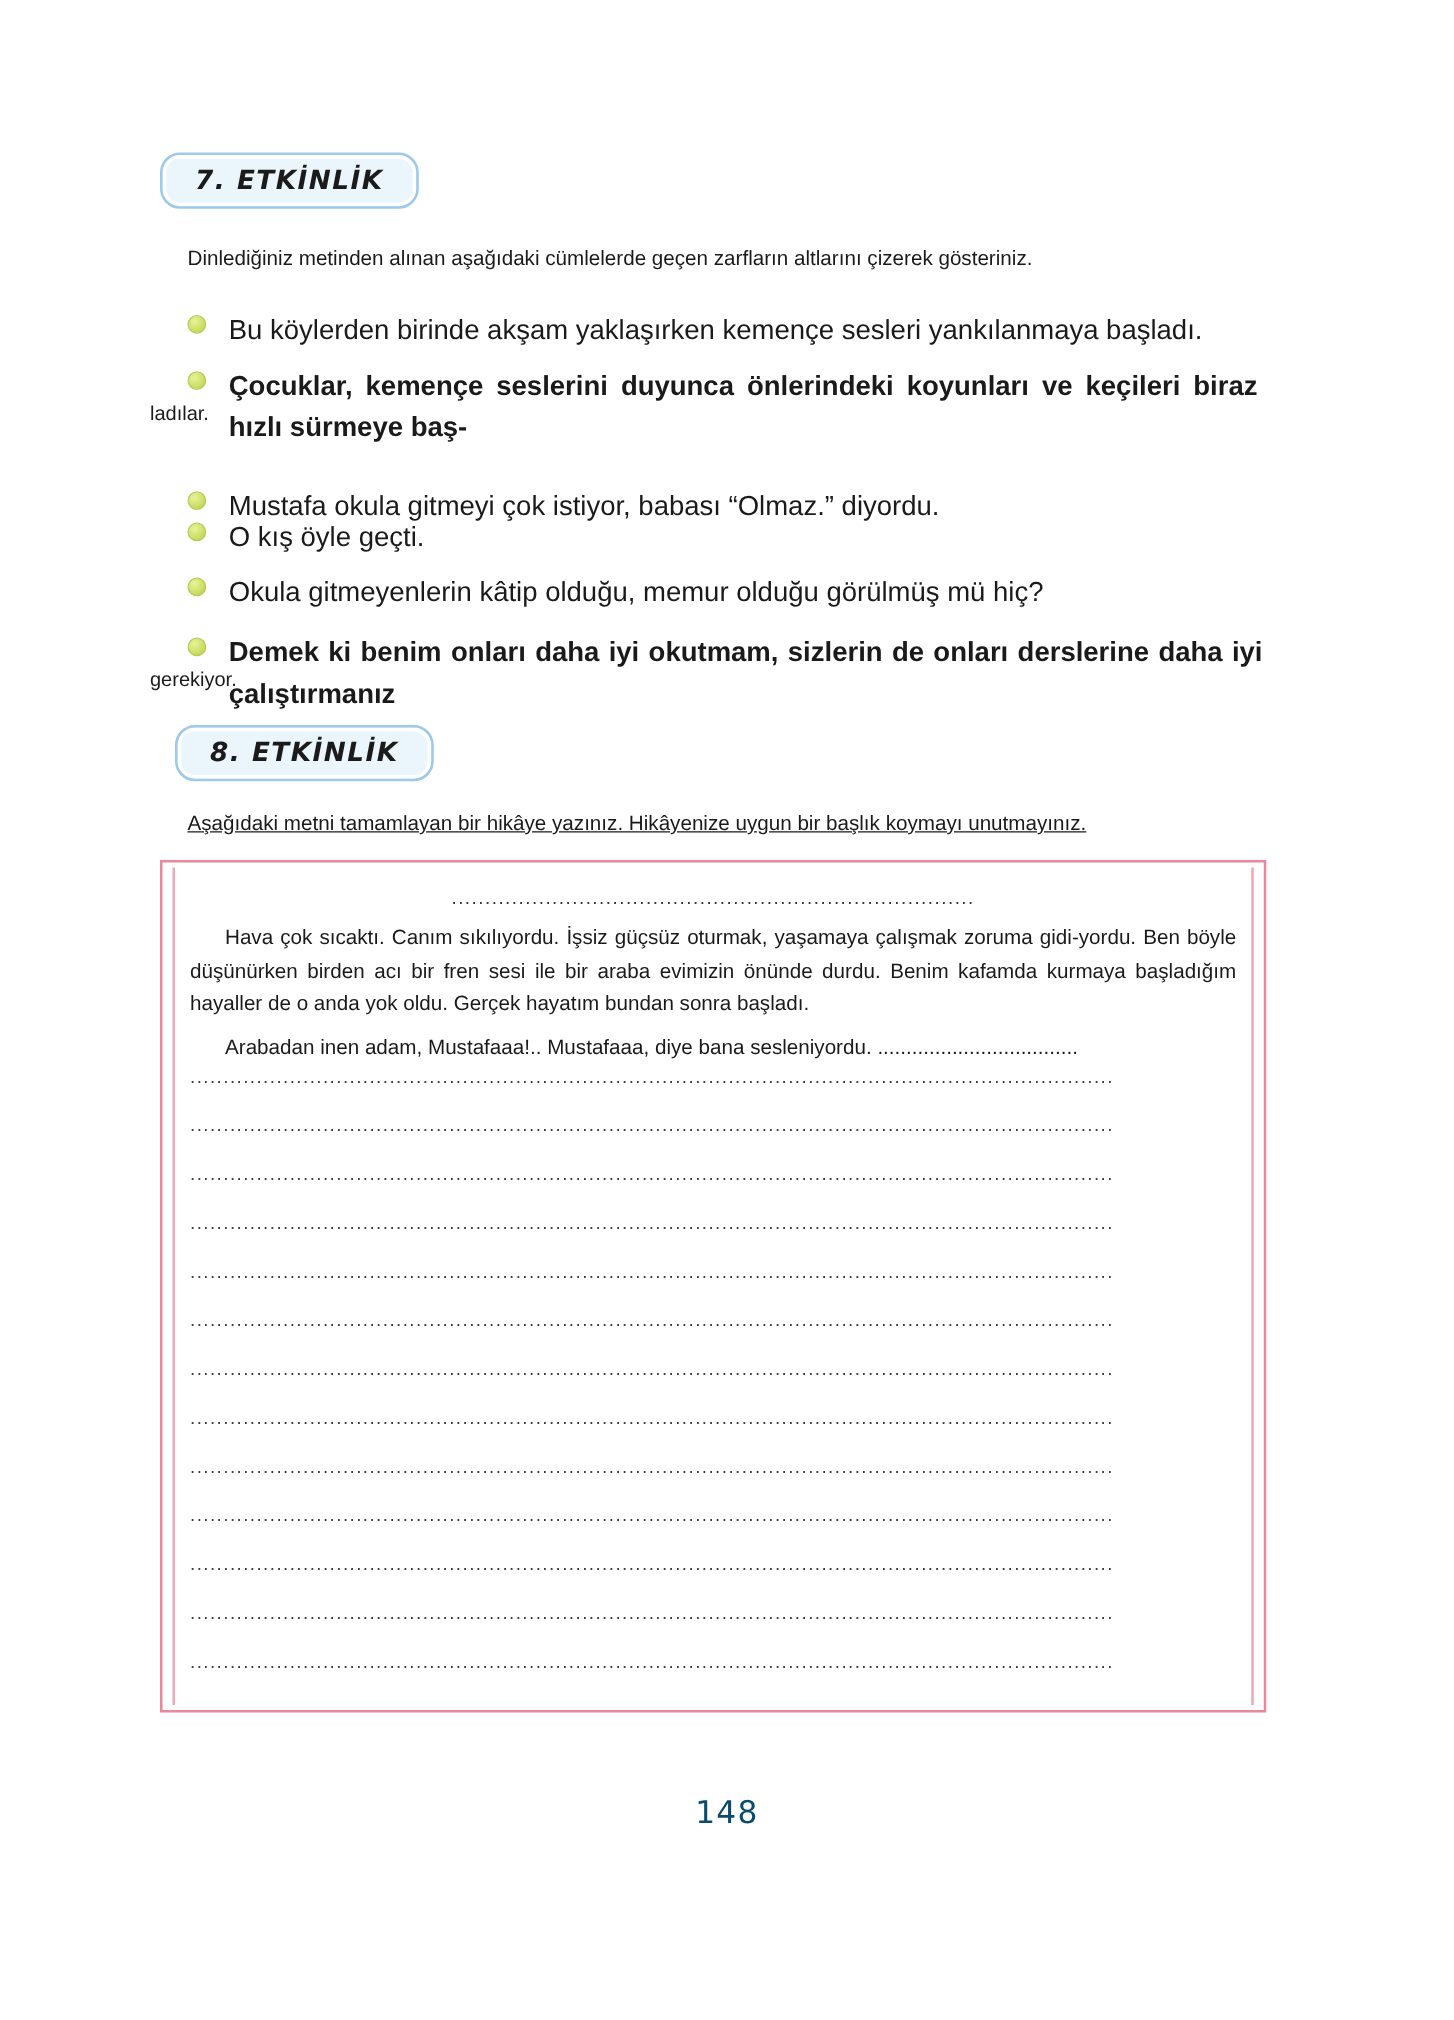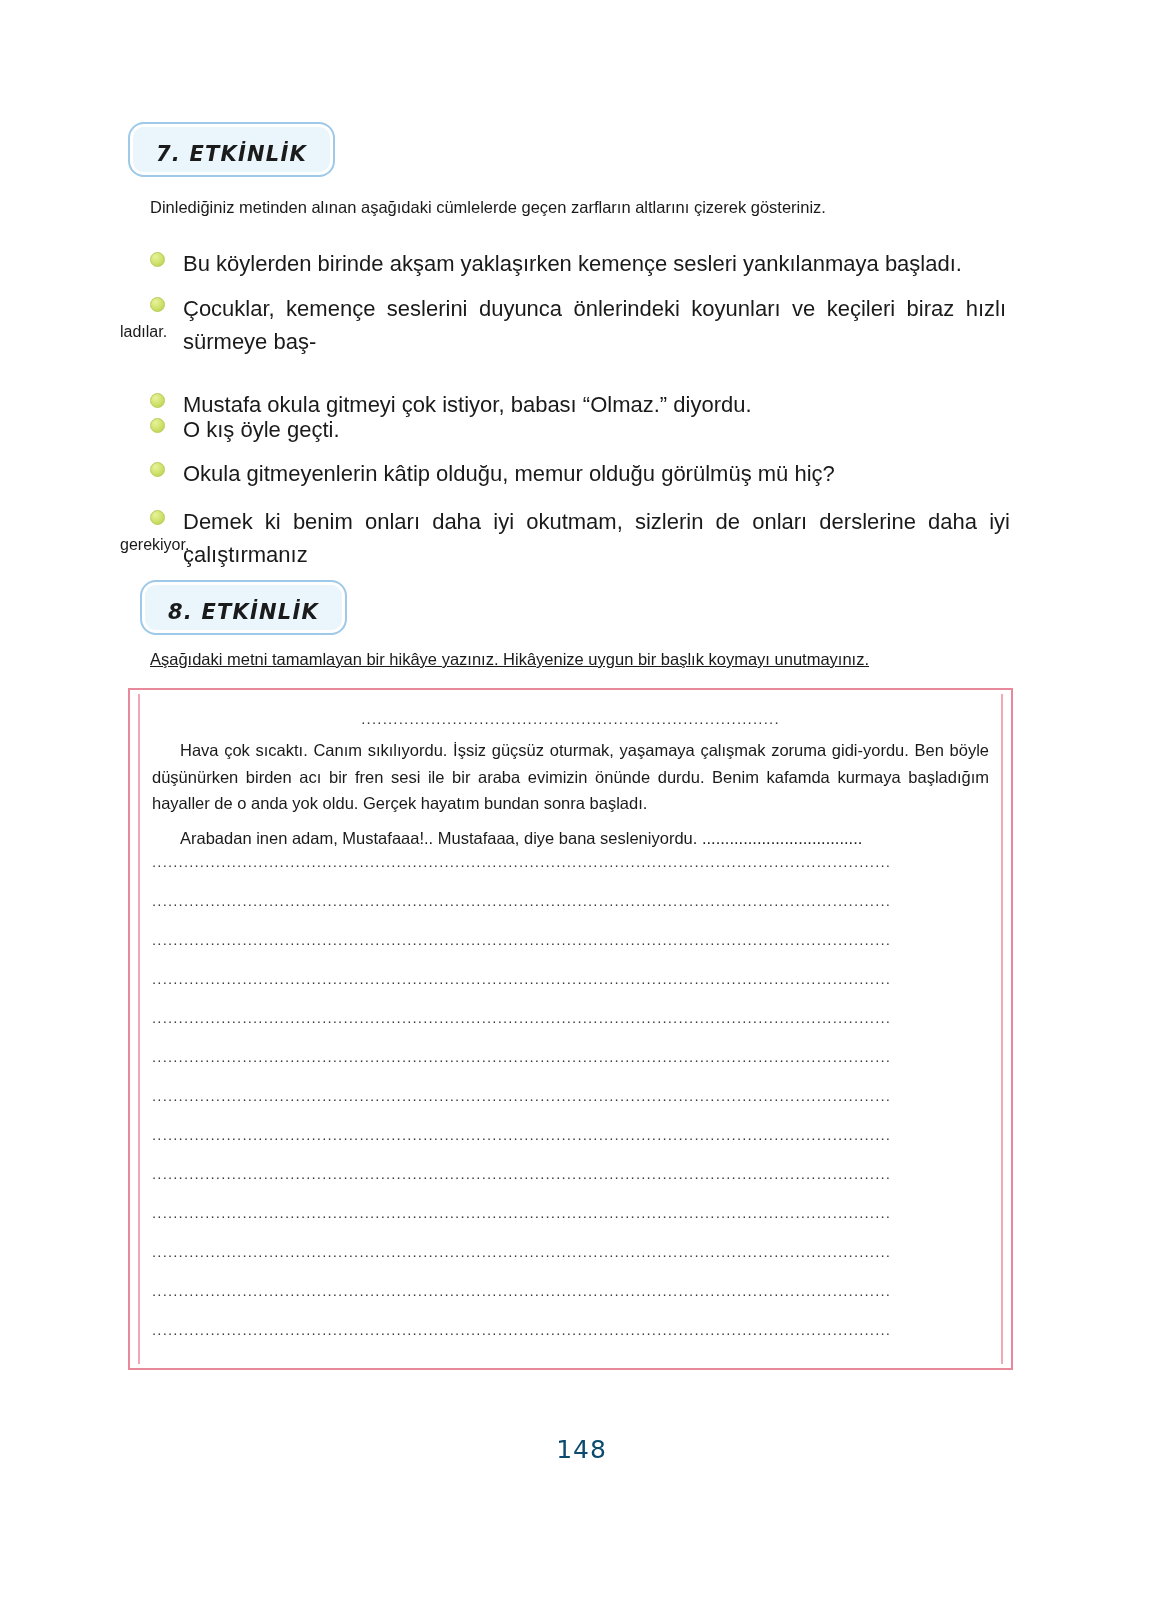--- a/index.html
+++ b/index.html
@@ -21,21 +21,21 @@
     width: 1163px;
     height: 1616px;
   }
 
   
   .badge {
     display: inline-block;
     border: 2px solid #9ec9e8;
     border-radius: 16px;
     background: #eaf5fc;
-    padding: 18px 26px 9px 26px;
+    padding: 8px 26px 9px 26px;
     box-shadow: inset 0 0 0 3px #ffffff;
   }
   .badge-label {
     font-family: "DejaVu Sans", sans-serif;
     font-weight: bold;
     font-style: italic;
     font-size: 21px;
     letter-spacing: 1.2px;
     color: #1b1b1b;
   }
@@ -55,21 +55,21 @@
   .bullet-dot {
     flex: 0 0 auto;
     width: 13px;
     height: 13px;
     border-radius: 50%;
     background: radial-gradient(circle at 35% 30%, #e8f39a 0%, #cfe06a 55%, #b4cd4e 100%);
     border: 1px solid #b6cd55;
     margin: 5px 18px 0 0;
   }
   .bullet-text { flex: 1 1 auto; }
-  .just { text-align: justify; }
+  .just { text-align: justify; font-weight: bold; }
   .cont {
     font-size: 16px;
     line-height: 1.5;
     margin: 0;
   }
 
   
   .writing-box {
     position: absolute;
     border: 2px solid #e8889b;

